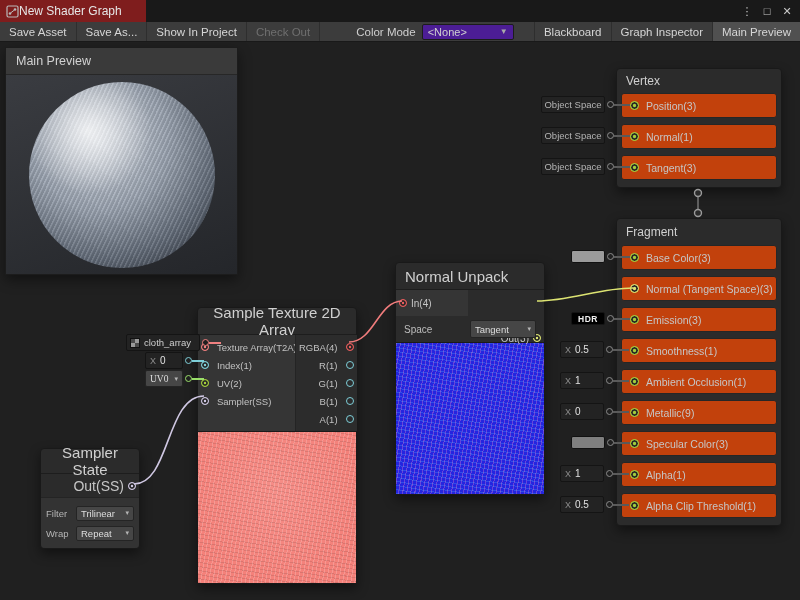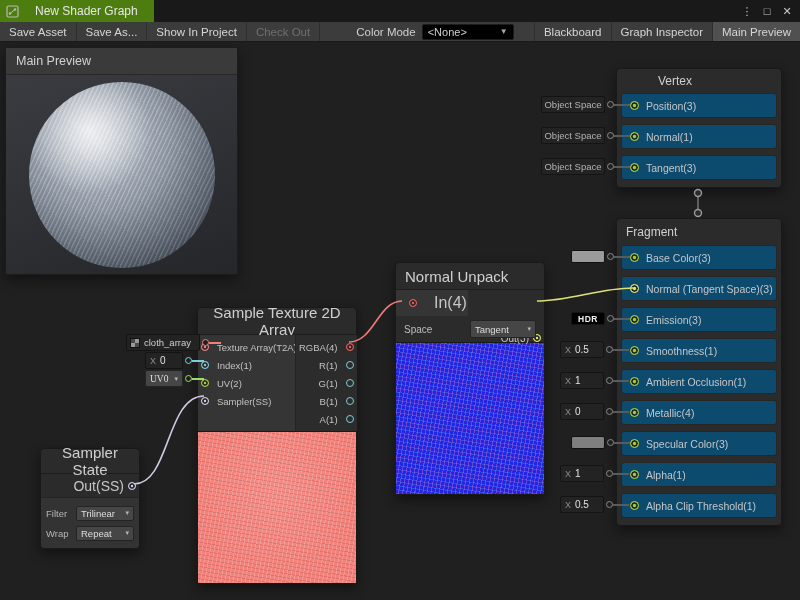--- a/index.html
+++ b/index.html
@@ -1,52 +1,52 @@
 <!DOCTYPE html>
 <html><head>
 <meta charset="utf-8">
 <style>
   * { margin:0; padding:0; box-sizing:border-box; }
   html,body { width:800px; height:600px; overflow:hidden; }
   body { position:relative; background:#202020; font-family:"Liberation Sans", sans-serif; color:#ccc; -webkit-font-smoothing:antialiased; }
 
   
   .titlebar { position:absolute; top:0; left:0; right:0; height:22px; background:#191919; display:flex; align-items:center; }
-  .tab { display:flex; align-items:center; gap:16px; height:22px; padding:0 16px 0 6px; background:#4d7c0f; font-size:12px; color:#e6e6e6; }
+  .tab { display:flex; align-items:center; gap:0; height:22px; padding:0 24px 0 6px; background:#7f1d1d; font-size:12px; color:#e6e6e6; }
   .sg-icon { width:13px; height:13px; display:inline-block; }
   .win-controls { margin-left:auto; display:flex; align-items:center; gap:2px; padding-right:4px; }
   .win-btn { width:18px; height:18px; display:flex; align-items:center; justify-content:center; color:#c9c9c9; font-size:11px; cursor:pointer; }
 
   
   .toolbar { position:absolute; top:22px; left:0; right:0; height:20px; background:#3c3c3c; border-bottom:1px solid #191919; display:flex; align-items:center; font-size:11.5px; color:#d6d6d6; }
   .tb-btn { height:100%; display:flex; align-items:center; padding:0 9px; border-right:1px solid #2e2e2e; cursor:pointer; white-space:nowrap; }
   .tb-btn.disabled { color:#6f6f6f; }
   .tb-btn.active { background:#505050; }
   .tb-label { padding:0 6px 0 36px; color:#cfcfcf; white-space:nowrap; }
-  .tb-dd { height:16px; width:92px; background:#000000; border:1px solid #1c1c1c; border-radius:2px; display:flex; align-items:center; justify-content:space-between; padding:0 5px; font-size:11px; color:#d0d0d0; cursor:pointer; }
+  .tb-dd { height:16px; width:92px; background:#4c1d95; border:1px solid #1c1c1c; border-radius:2px; display:flex; align-items:center; justify-content:space-between; padding:0 5px; font-size:11px; color:#d0d0d0; cursor:pointer; }
   .tb-dd .arrow { font-size:8px; color:#aaa; }
   .tb-right { margin-left:auto; display:flex; height:100%; }
   .tb-right .tb-btn { border-left:1px solid #2e2e2e; border-right:none; }
 
   
   .canvas { position:absolute; top:42px; left:0; right:0; bottom:0; background:#202020; overflow:hidden; }
   .edges { position:absolute; top:0; left:0; z-index:4; pointer-events:none; }
   .edges path, .edges line { fill:none; stroke-width:1.6px; }
   .e-samp { stroke:#cfc7e2; }
   .e-red { stroke:#f07c7c; }
   .e-yellow { stroke:#dce372; }
   .e-link { stroke:#6f6f6f; }
   .link-dot { fill:#2b2b2b; stroke:#9a9a9a; stroke-width:1.4px; }
 
   
   .gnode { position:absolute; background:#2b2b2b; border:1px solid #191919; border-radius:4px; box-shadow:0 5px 12px rgba(0,0,0,.45); z-index:2; }
   .gnode .title { height:26px; display:flex; align-items:center; padding:0 9px; font-size:12px; color:#d0d0d0; }
   .gnode .title.sm { font-size:15px; height:26px;text-align:center; }
 
-  .block { height:25px; margin:0 4px 6px; background:#0c4a6e; border:1px solid #262626; border-radius:3px; display:flex; align-items:center; gap:7px; padding:0 8px; font-size:10.5px; color:#c6c6c6; white-space:nowrap; }
+  .block { height:25px; margin:0 4px 6px; background:#c2410c; border:1px solid #262626; border-radius:3px; display:flex; align-items:center; gap:7px; padding:0 8px; font-size:10.5px; color:#c6c6c6; white-space:nowrap; }
 
   
   .pr { width:9px; height:9px; border-radius:50%; border:1.5px solid var(--c,#999); background:transparent; flex:none; }
   .pr.fill { background:var(--c,#999); box-shadow:inset 0 0 0 1.8px #262626; }
   .pr.sm { width:8px; height:8px; }
   .c-green{--c:#a3ce3c} .c-cyan{--c:#7eced8} .c-red{--c:#e65c5c}
   .c-yellow{--c:#dce372} .c-tex{--c:#f08080} .c-samp{--c:#cfc7e2}
 
   
   .fwidget { position:absolute; display:flex; align-items:center; z-index:3; height:17px; }
@@ -92,21 +92,21 @@
       radial-gradient(circle at 50% 40%, rgba(255,255,255,.10), transparent 70%);
   }
   .preview-blue { height:152px;
     background-image:
       repeating-linear-gradient(100deg, rgba(255,140,200,.30) 0 1px, transparent 1px 4px),
       repeating-linear-gradient(10deg, rgba(90,220,255,.22) 0 1px, transparent 1px 4px);
   }
 
   
   .nu-ports { display:flex; border-top:1px solid #1d1d1d; height:27px; }
-  .nu-in { width:72px; background:#353535; display:flex; align-items:center; gap:17px; padding:0 13px; font-size:16px; color:#c6c6c6; }
+  .nu-in { width:72px; background:#353535; display:flex; align-items:center; gap:4px; padding:0 3px; font-size:10px; color:#c6c6c6; }
   .nu-out { flex:1; background:#2c2c2c; border-left:1px solid #242424; display:flex; align-items:center; justify-content:flex-end; gap:4px; padding:0 3px; font-size:10px; color:#c6c6c6;margin-top:48px; }
   .nu-space { height:26px; display:flex; align-items:center; justify-content:space-between; padding:0 8px; font-size:10px; color:#bdbdbd; background:#2b2b2b; }
   .nu-space .ddbox { width:66px; height:18px; }
 
   
   .sp-out { height:24px; display:flex; align-items:center; justify-content:flex-end; gap:4px; padding:0 3px; border-top:1px solid #1d1d1d; font-size:14px; color:#c6c6c6; }
   .subpanel { background:#333333; border-top:1px solid #242424; padding:4px 5px 6px; border-radius:0 0 4px 4px; }
   .sp-row { height:18px; display:flex; align-items:center; justify-content:space-between; font-size:9.5px; color:#b5b5b5; margin-top:2px; }
   .sp-row .ddbox { width:58px; height:15px; }
 </style>
@@ -165,21 +165,21 @@
   <div class="panel">
     <div class="phead">
       <span>Main Preview</span>
     </div>
     <div class="pbody">
       <div class="sphere"></div>
     </div>
   </div>
 
   <div class="gnode" style="left:616px; top:26px; width:166px; padding-bottom:1px;">
-    <div class="title" style="height:24px;margin-left:32px;">Vertex</div>
+    <div class="title" style="height:24px;">Vertex</div>
     <div class="block">
       <span class="pr c-green fill"></span>
       <span>Position(3)</span>
     </div>
     <div class="block">
       <span class="pr c-green fill"></span>
       <span>Normal(1)</span>
     </div>
     <div class="block">
       <span class="pr c-green fill"></span>
@@ -220,21 +220,21 @@
     <div class="block">
       <span class="pr c-green fill"></span>
       <span>Smoothness(1)</span>
     </div>
     <div class="block">
       <span class="pr c-green fill"></span>
       <span>Ambient Occlusion(1)</span>
     </div>
     <div class="block">
       <span class="pr c-green fill"></span>
-      <span>Metallic(4)</span>
+      <span>Metallic(9)</span>
     </div>
     <div class="block">
       <span class="pr c-green fill"></span>
       <span>Specular Color(3)</span>
     </div>
     <div class="block">
       <span class="pr c-green fill"></span>
       <span>Alpha(1)</span>
     </div>
     <div class="block">

